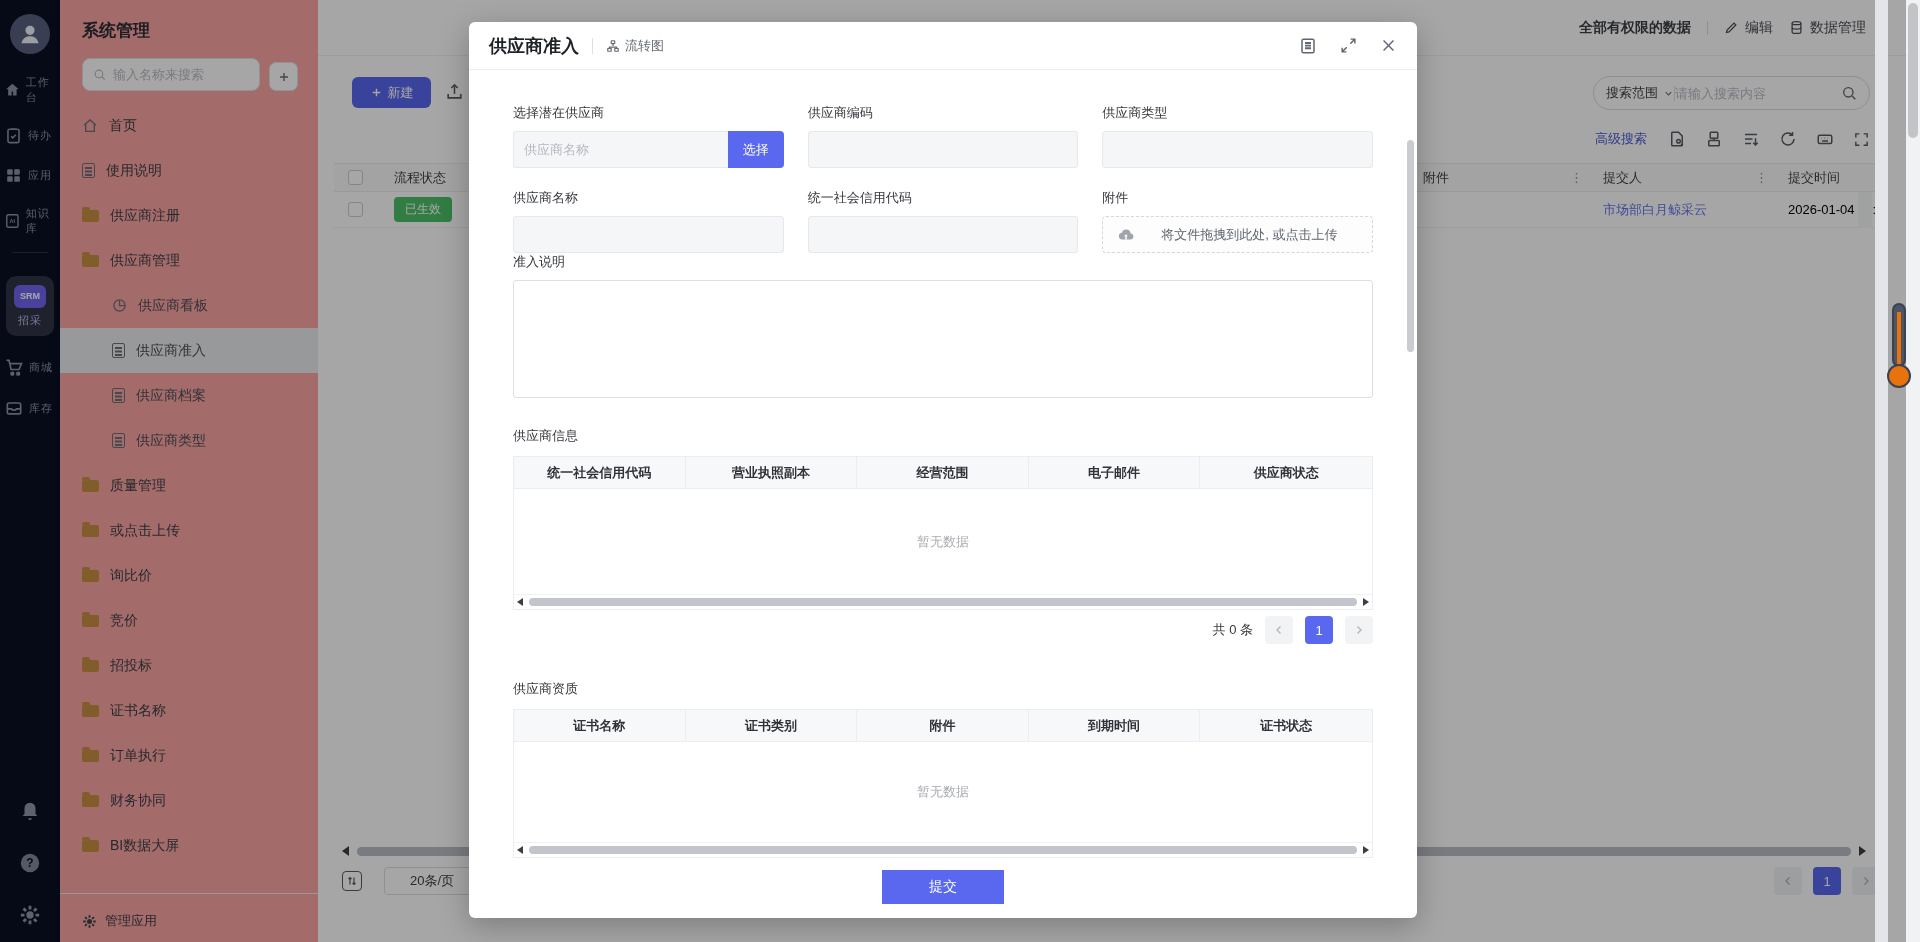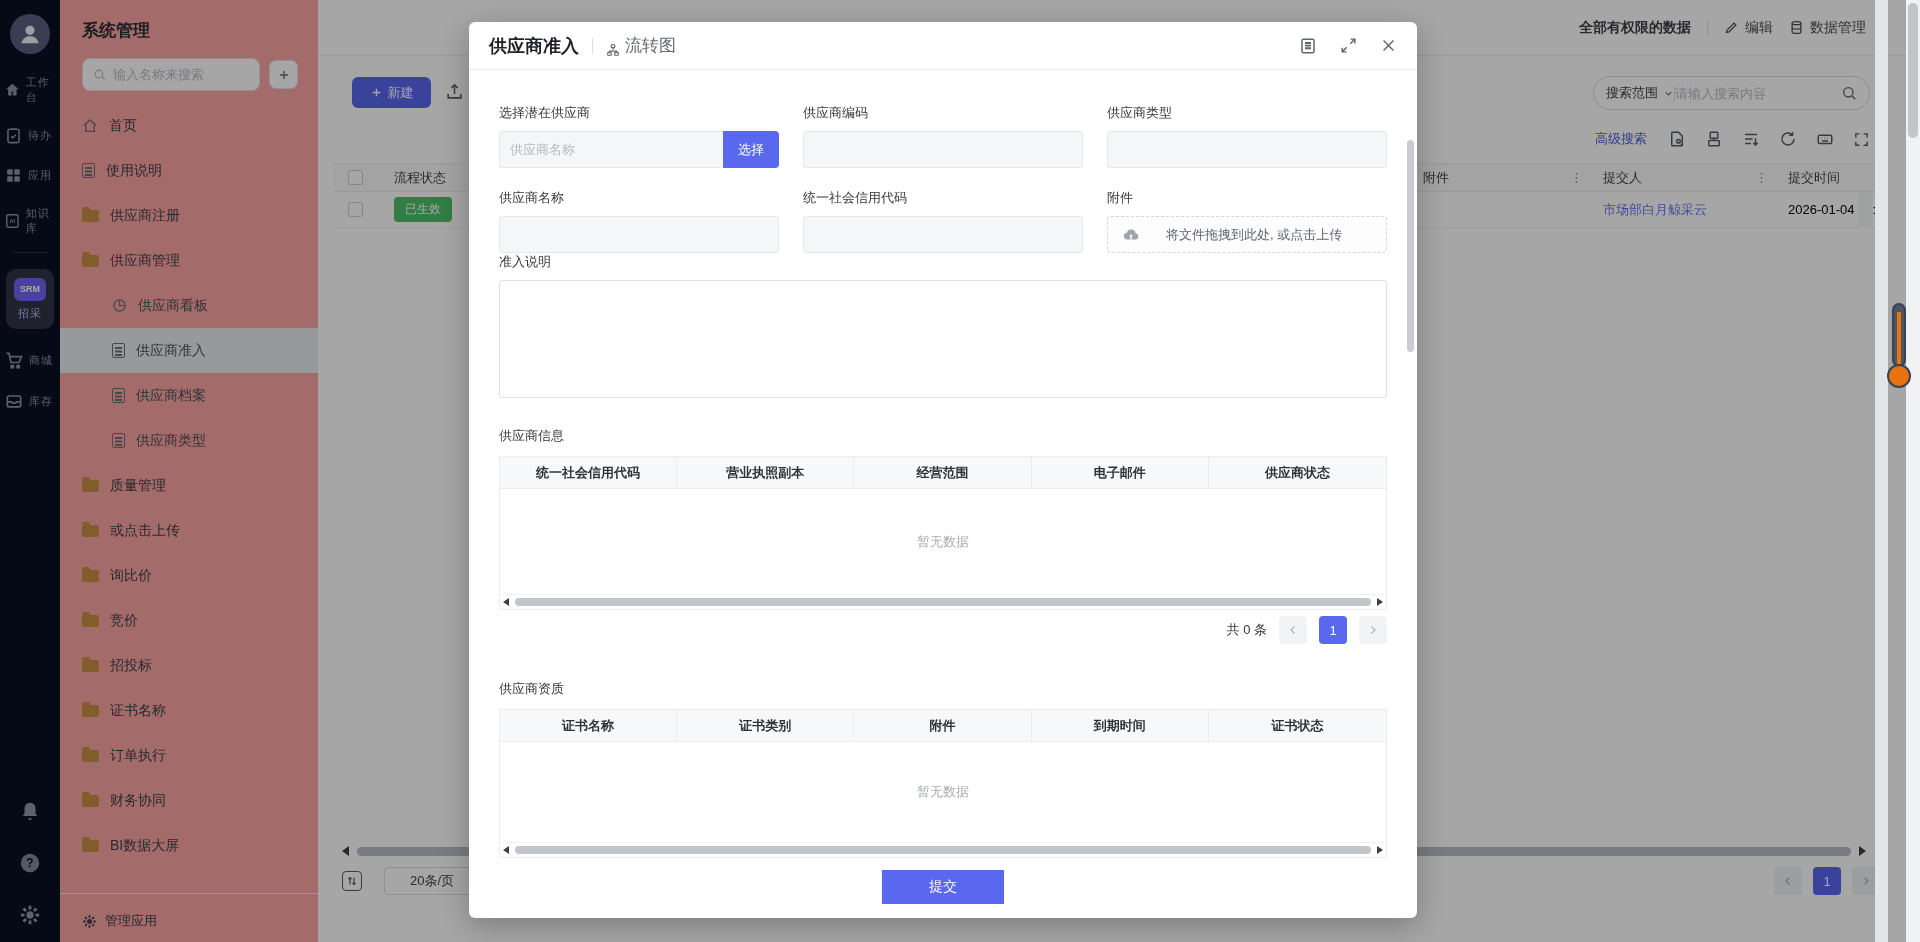--- a/index.html
+++ b/index.html
@@ -7,30 +7,30 @@
   body{font-family:"Liberation Sans","DejaVu Sans",sans-serif;-webkit-font-smoothing:antialiased}
   .screen{position:relative;width:1920px;height:942px;background:#eef0f4;overflow:hidden}
 
   
   .rail{position:absolute;left:0;top:0;width:60px;height:942px;background:#0a0e23;display:flex;flex-direction:column;align-items:center;z-index:10}
   .avatar{width:40px;height:40px;border-radius:50%;background:#5a6080;margin-top:14px;display:flex;align-items:center;justify-content:center;color:#f2f3f7}
   .rail-item{margin-top:21px;display:flex;flex-direction:row;align-items:center;gap:5px;color:#8d93a8;cursor:pointer;width:52px}
   .rail-item:first-of-type{margin-top:26px}
   .rail-item span{font-size:11px;letter-spacing:1px}
   .rail-divider{width:36px;height:1px;background:#2a2f4a;margin:16px 0 4px}
-  .rail-active{margin-top:12px;width:48px;height:60px;border-radius:10px;background:rgba(255,255,255,.16);display:flex;flex-direction:column;align-items:center;justify-content:center;gap:5px;cursor:pointer}
+  .rail-active{margin-top:19px;width:48px;height:60px;border-radius:10px;background:rgba(255,255,255,.16);display:flex;flex-direction:column;align-items:center;justify-content:center;gap:5px;cursor:pointer}
   .srm-badge{width:32px;height:23px;border-radius:6px;background:#6f66f0;color:#fff;font-size:9px;font-weight:bold;display:flex;align-items:center;justify-content:center}
   .rail-active span{font-size:11px;color:#b9bdf6;letter-spacing:1px}
   .rail-bottom{margin-top:auto;display:flex;flex-direction:column;align-items:center;gap:30px;margin-bottom:16px;color:#9097ad}
   .rail-bottom .rb{cursor:pointer;display:flex}
 
   
   .sidebar{position:absolute;left:60px;top:0;width:258px;height:942px;background:#fca5a5;z-index:9;display:flex;flex-direction:column}
   .sb-title{font-size:17px;font-weight:bold;color:#2a2d34;padding:19px 22px 14px}
-  .sb-search{display:flex;align-items:center;margin:2px 20px 12px 22px;gap:9px}
+  .sb-search{display:flex;align-items:flex-end;margin:2px 20px 12px 22px;gap:9px}
   .sb-search .inp{flex:1;height:33px;border:1px solid #dfe1e5;border-radius:8px;display:flex;align-items:center;padding:0 10px;gap:7px;color:#b4b8bf;background:#fff}
   .sb-search input{border:0;outline:0;width:100%;font-size:13px;background:transparent;color:#333}
   .sb-search input::placeholder{color:#b8bcc4}
   .sb-plus{width:29px;height:29px;border:1px solid #dfe1e5;border-radius:7px;display:flex;align-items:center;justify-content:center;color:#6b7078;cursor:pointer;background:#fff}
   .menu{flex:1;overflow:hidden}
   .m-item{height:45px;display:flex;align-items:center;padding-left:22px;gap:11px;font-size:14px;color:#3b3f46;cursor:pointer}
   .m-item.sub{padding-left:52px;color:#4a4e55}
   .m-item.active{background:#e9ebee}
   .ico-folder{width:17px;height:12px;background:#c78f43;border-radius:2px;position:relative;flex:none}
   .ico-folder::before{content:"";position:absolute;top:-3px;left:0;width:8px;height:3px;background:#c78f43;border-radius:2px 2px 0 0}
@@ -82,24 +82,24 @@
   .bg-pager{margin-left:auto;display:flex;align-items:center;gap:11px}
   .pg-btn{width:28px;height:28px;border-radius:4px;background:#f2f3f5;display:flex;align-items:center;justify-content:center;color:#b0b3ba;cursor:pointer}
   .pg-cur{width:28px;height:28px;border-radius:4px;background:#5a68ef;color:#fff;display:flex;align-items:center;justify-content:center;font-size:13px;cursor:pointer}
 
   
   .overlay{position:absolute;inset:0;background:rgba(0,0,0,.35);z-index:40}
   .modal{position:absolute;left:469px;top:22px;width:948px;height:896px;background:#fff;border-radius:6px;z-index:50;box-shadow:0 8px 30px rgba(0,0,0,.25)}
   .mo-head{height:48px;border-bottom:1px solid #ebedf0;display:flex;align-items:center;padding:0 20px}
   .mo-title{font-size:18px;font-weight:bold;color:#1f2329}
   .mo-hsep{width:1px;height:16px;background:#dcdee2;margin:0 13px}
-  .mo-flow{display:flex;align-items:flex-end;gap:5px;font-size:17px;color:#646a73;cursor:pointer}
+  .mo-flow{display:flex;align-items:center;gap:5px;font-size:13px;color:#646a73;cursor:pointer}
   .mo-hicons{margin-left:auto;display:flex;align-items:center;gap:23px;color:#5f6672}
   .mo-hicons .hi{cursor:pointer;display:flex}
-  .mo-body{position:relative;padding:34px 30px 0;height:847px}
+  .mo-body{position:relative;padding:34px 44px 0;height:847px}
   .fgrid{display:grid;grid-template-columns:repeat(3,1fr);column-gap:24px;row-gap:21px}
   .f-label{font-size:13px;color:#35383d;margin-bottom:9px}
   .f-input{height:37px;background:#f5f6f8;border:1px solid #e6e8eb;border-radius:3px;width:100%;padding:0 10px;font-size:13px;outline:0;color:#333}
   .f-input::placeholder{color:#b4b8bf}
   .f-group{display:flex}
   .f-group .f-input{border-radius:3px 0 0 3px;border-right:0;flex:1;min-width:0}
   .btn-select{width:56px;height:37px;background:#5a68ef;color:#fff;border:0;border-radius:0 4px 4px 0;font-size:13px;cursor:pointer}
   .upload{height:37px;border:1px dashed #d4d7db;border-radius:4px;background:#fdfdfd;display:flex;align-items:center;padding:0 14px;gap:26px;color:#5f6570;font-size:13px;cursor:pointer}
   .upload .cl{color:#a0a4ab;display:flex}
   .note-label{}

